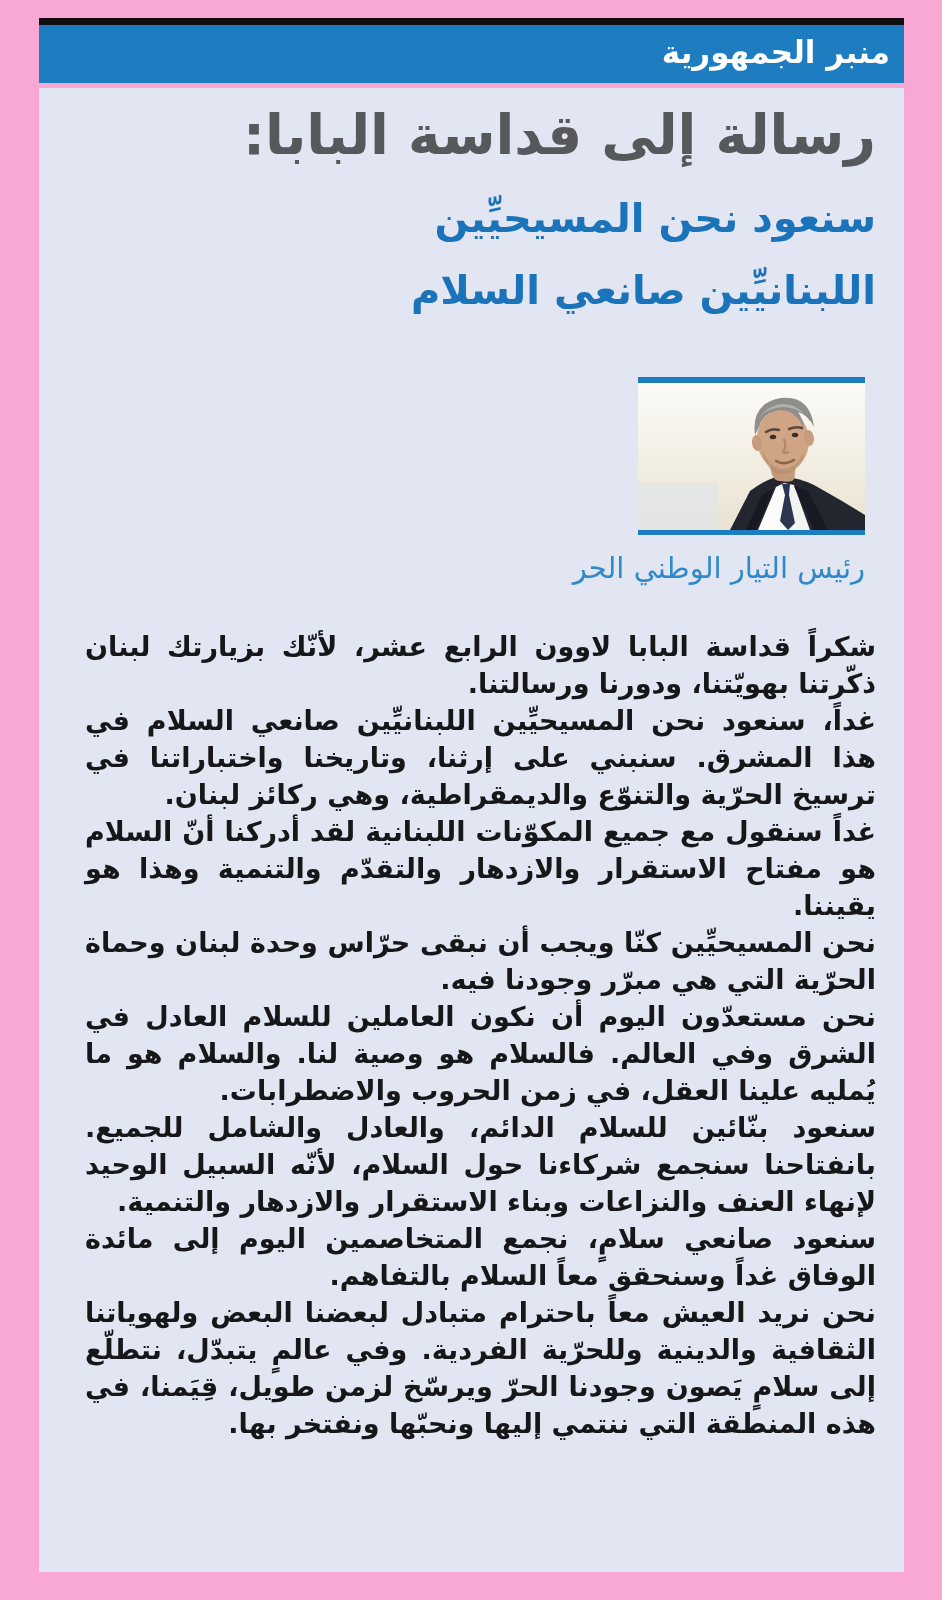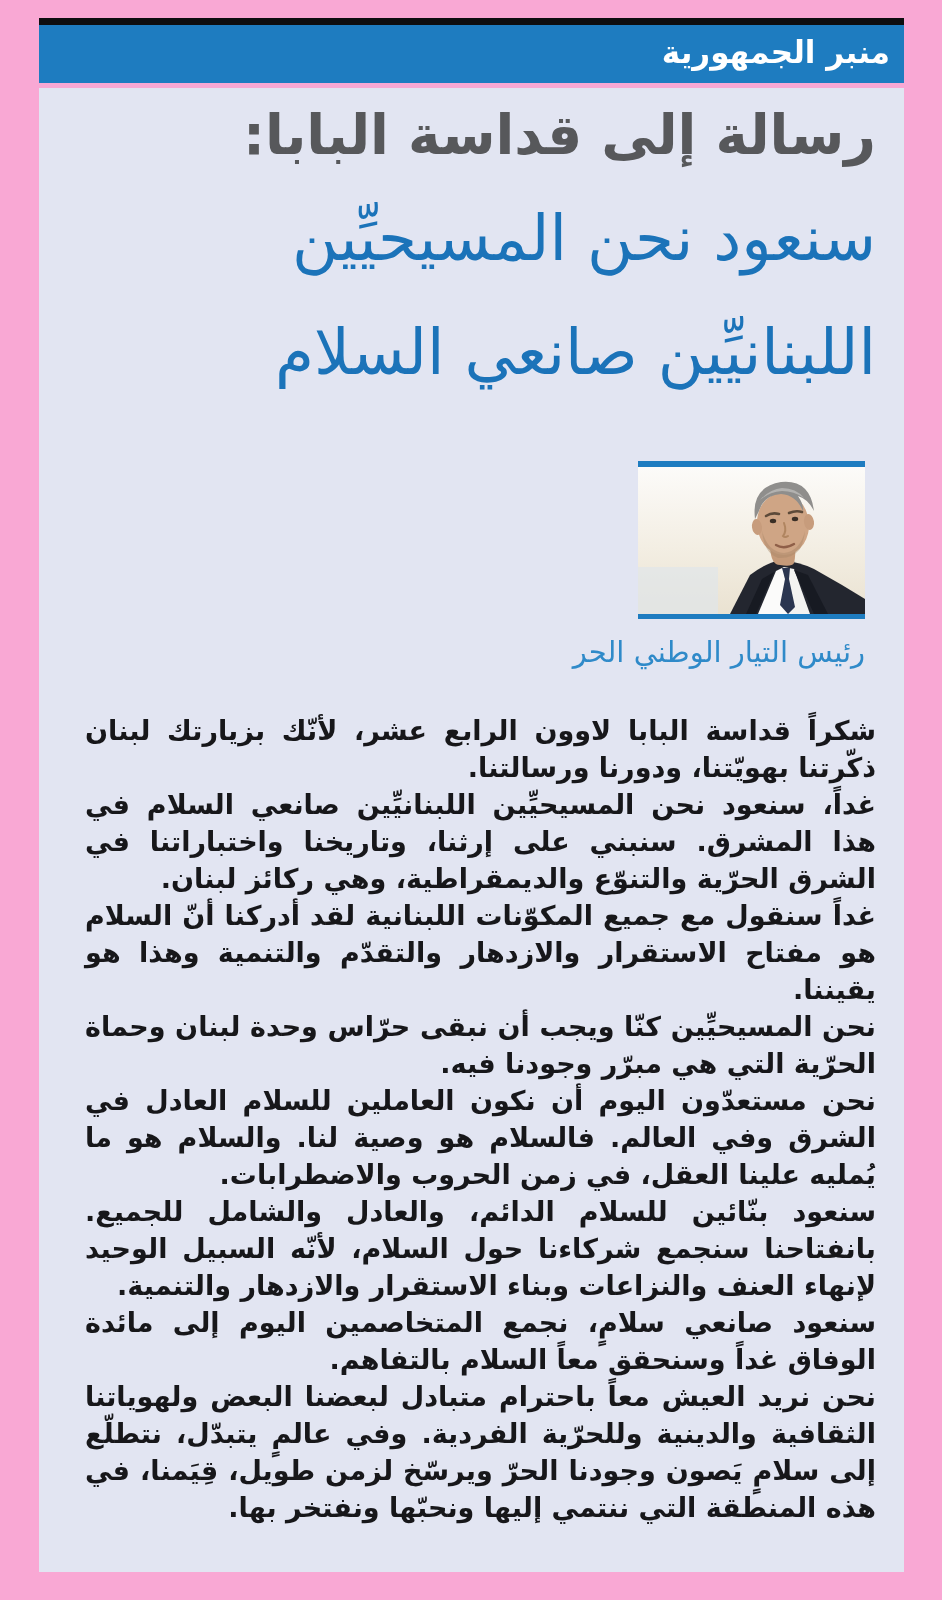--- a/index.html
+++ b/index.html
@@ -61,22 +61,22 @@
   .kicker {
     margin: 0;
     color: #57585b;
     font-size: 55px;
     font-weight: bold;
     line-height: 1.3;
   }
   .headline {
     margin: 10px 0 0 0;
     color: #1b73b9;
-    font-size: 63px;
-    font-weight: normal;
+    font-size: 40px;
+    font-weight: bold;
   }
   .headline .hl-line {
     display: block;
     line-height: 1.82;
   }
   
   .author-figure {
     margin: 50px 11px 0 auto;
     width: 227px;
   }
@@ -185,21 +185,21 @@
           <path d="M124 64 Q126 86 140 91 Q154 92 162 82 Q166 74 167 64 Q162 84 146 86 Q130 85 124 64 Z" fill="#a98768" opacity="0.45"></path>
         </svg>
       </div>
       <figcaption class="author-caption">
         <div class="author-role">رئيس التيار الوطني الحر</div>
       </figcaption>
     </figure>
 
     <div class="body-text">
       <p>شكراً قداسة البابا لاوون الرابع عشر، لأنّك بزيارتك لبنان ذكّرتنا بهويّتنا، ودورنا ورسالتنا.</p>
-      <p>غداً، سنعود نحن المسيحيِّين اللبنانيِّين صانعي السلام في هذا المشرق. سنبني على إرثنا، وتاريخنا واختباراتنا في الشرق الحرّية والتنوّع والديمقراطية، وهي ركائز لبنان.</p>
+      <p>غداً، سنعود نحن المسيحيِّين اللبنانيِّين صانعي السلام في هذا المشرق. سنبني على إرثنا، وتاريخنا واختباراتنا في ترسيخ الحرّية والتنوّع والديمقراطية، وهي ركائز لبنان.</p>
       <p>غداً سنقول مع جميع المكوّنات اللبنانية لقد أدركنا أنّ السلام هو مفتاح الاستقرار والازدهار والتقدّم والتنمية وهذا هو يقيننا.</p>
       <p>نحن المسيحيِّين كنّا ويجب أن نبقى حرّاس وحدة لبنان وحماة الحرّية التي هي مبرّر وجودنا فيه.</p>
       <p>نحن مستعدّون اليوم أن نكون العاملين للسلام العادل في الشرق وفي العالم. فالسلام هو وصية لنا. والسلام هو ما يُمليه علينا العقل، في زمن الحروب والاضطرابات.</p>
       <p>سنعود بنّائين للسلام الدائم، والعادل والشامل للجميع. بانفتاحنا سنجمع شركاءنا حول السلام، لأنّه السبيل الوحيد لإنهاء العنف والنزاعات وبناء الاستقرار والازدهار والتنمية.</p>
       <p>سنعود صانعي سلامٍ، نجمع المتخاصمين اليوم إلى مائدة الوفاق غداً وسنحقق معاً السلام بالتفاهم.</p>
       <p>نحن نريد العيش معاً باحترام متبادل لبعضنا البعض ولهوياتنا الثقافية والدينية وللحرّية الفردية. وفي عالمٍ يتبدّل، نتطلّع إلى سلامٍ يَصون وجودنا الحرّ ويرسّخ لزمن طويل، قِيَمنا، في هذه المنطقة التي ننتمي إليها ونحبّها ونفتخر بها.</p>
     </div>
 
   </div>
 </div>

